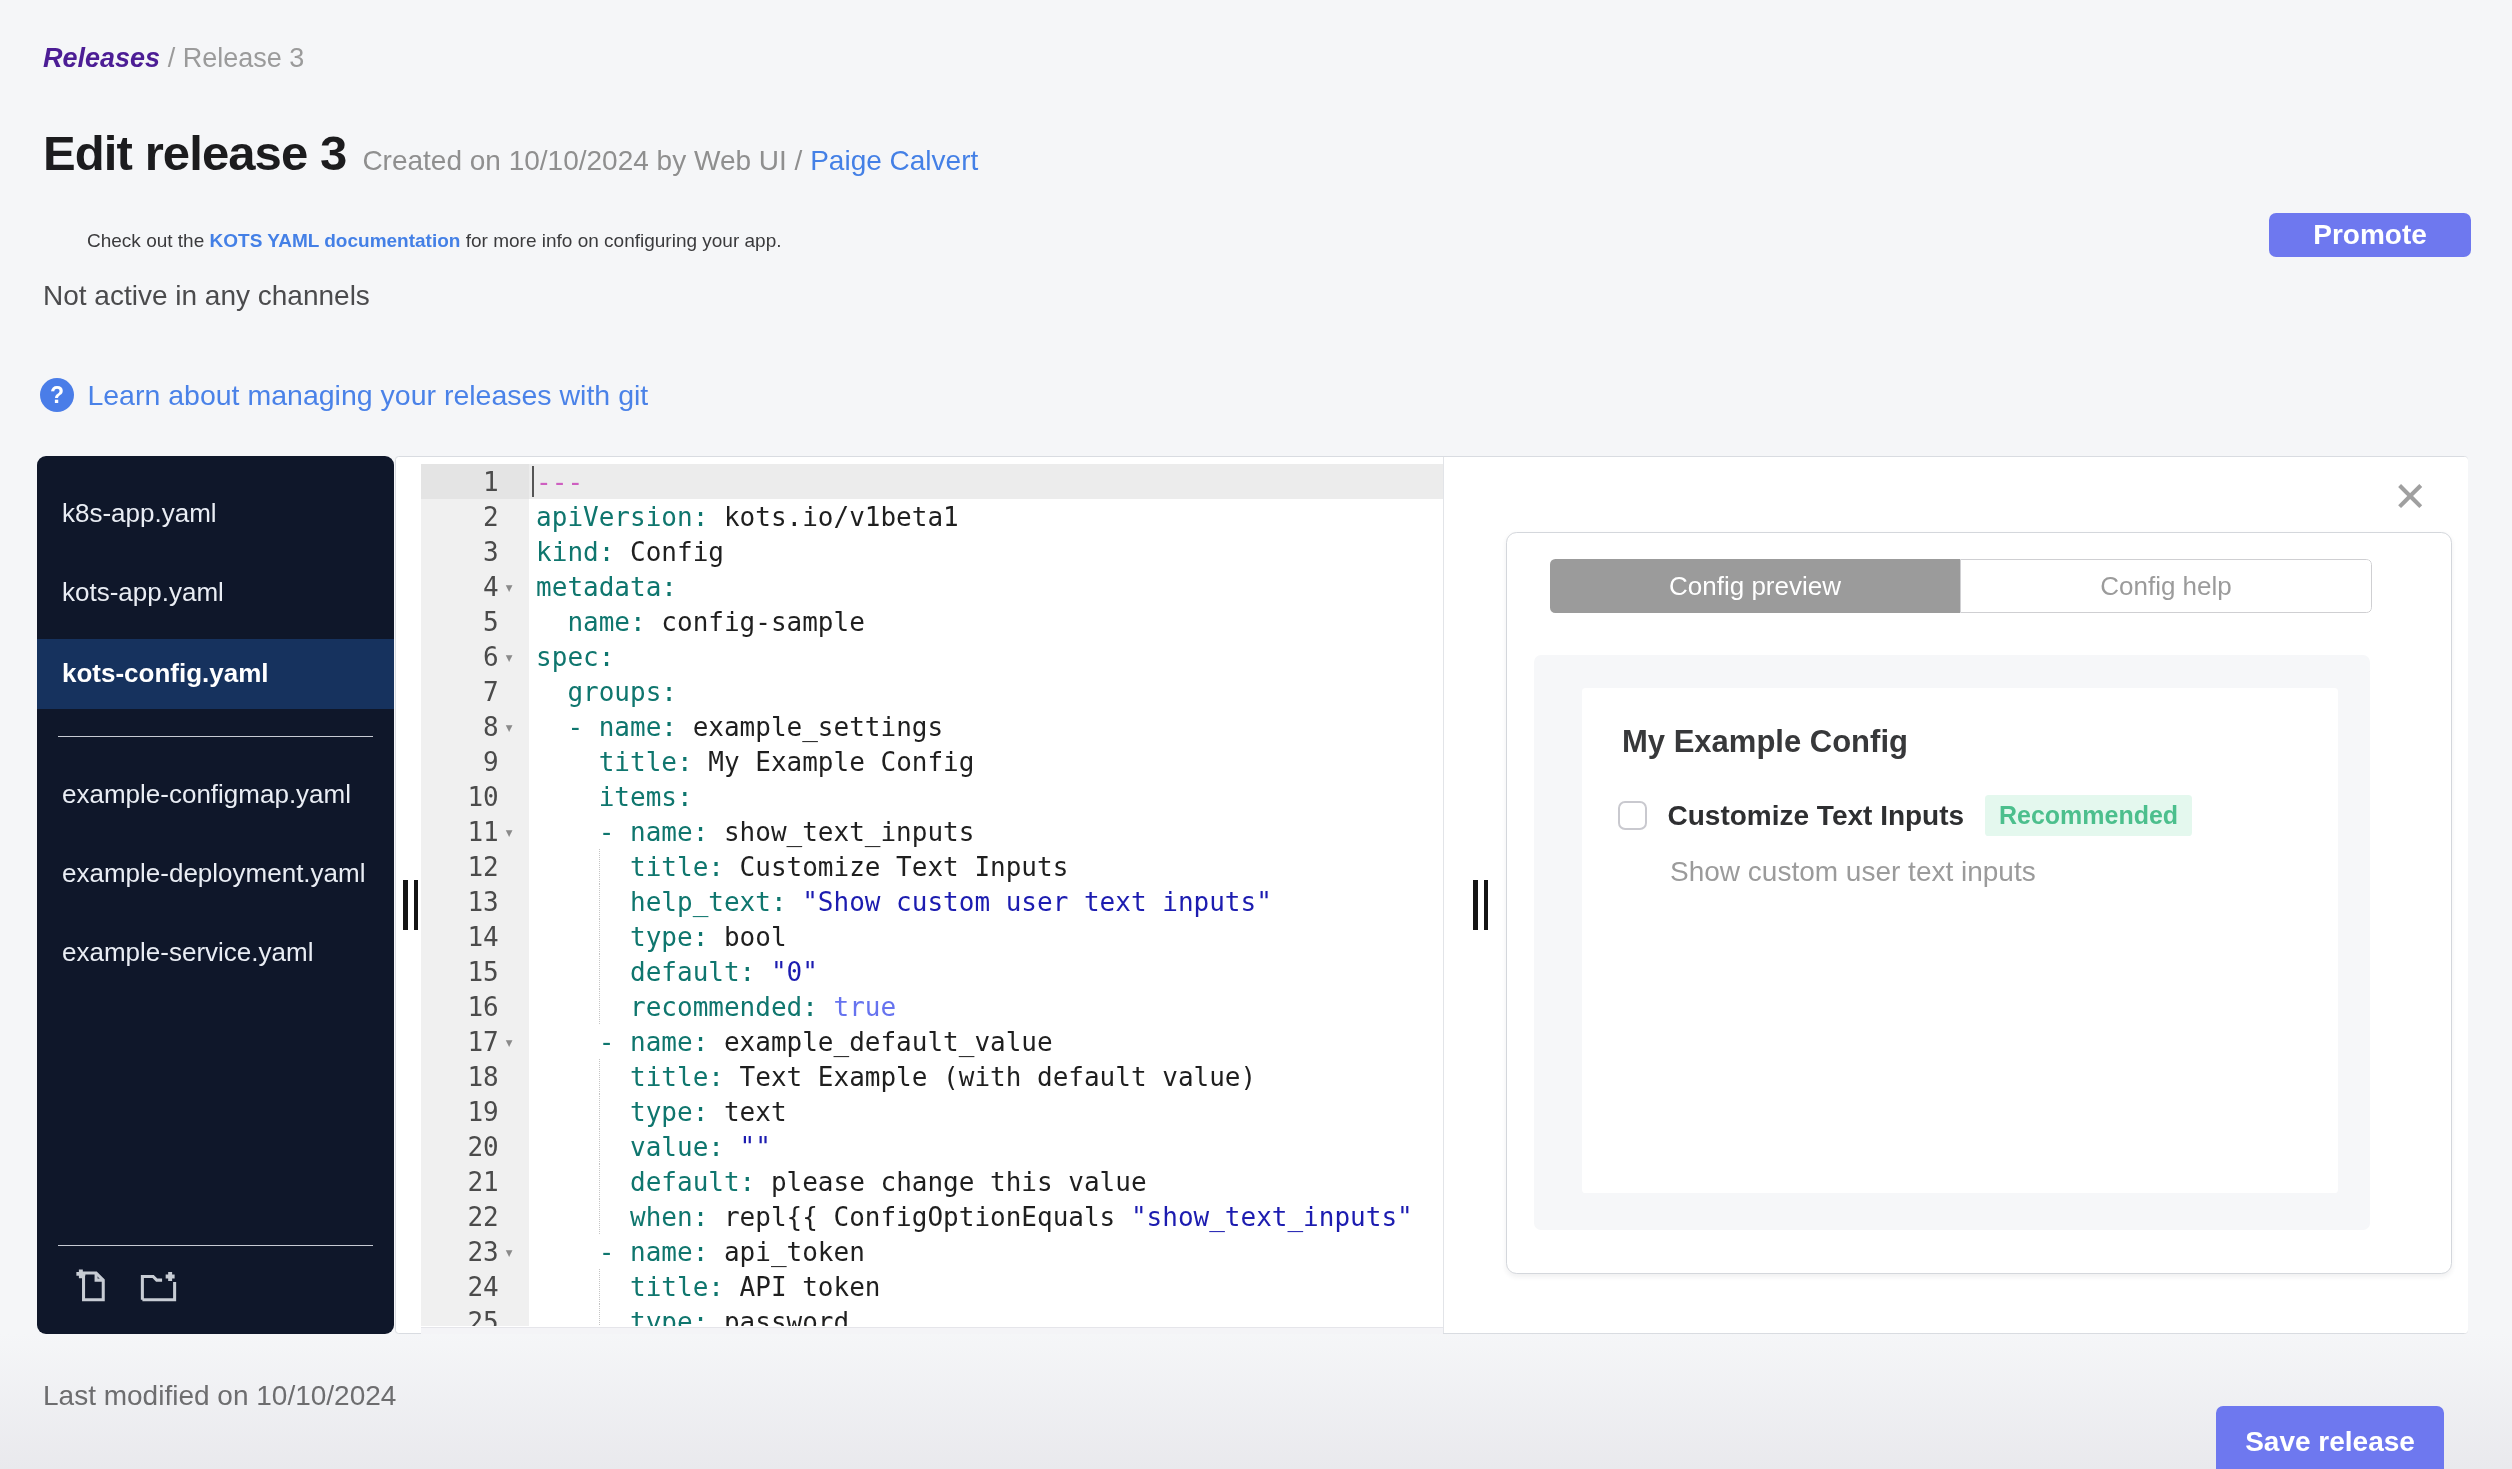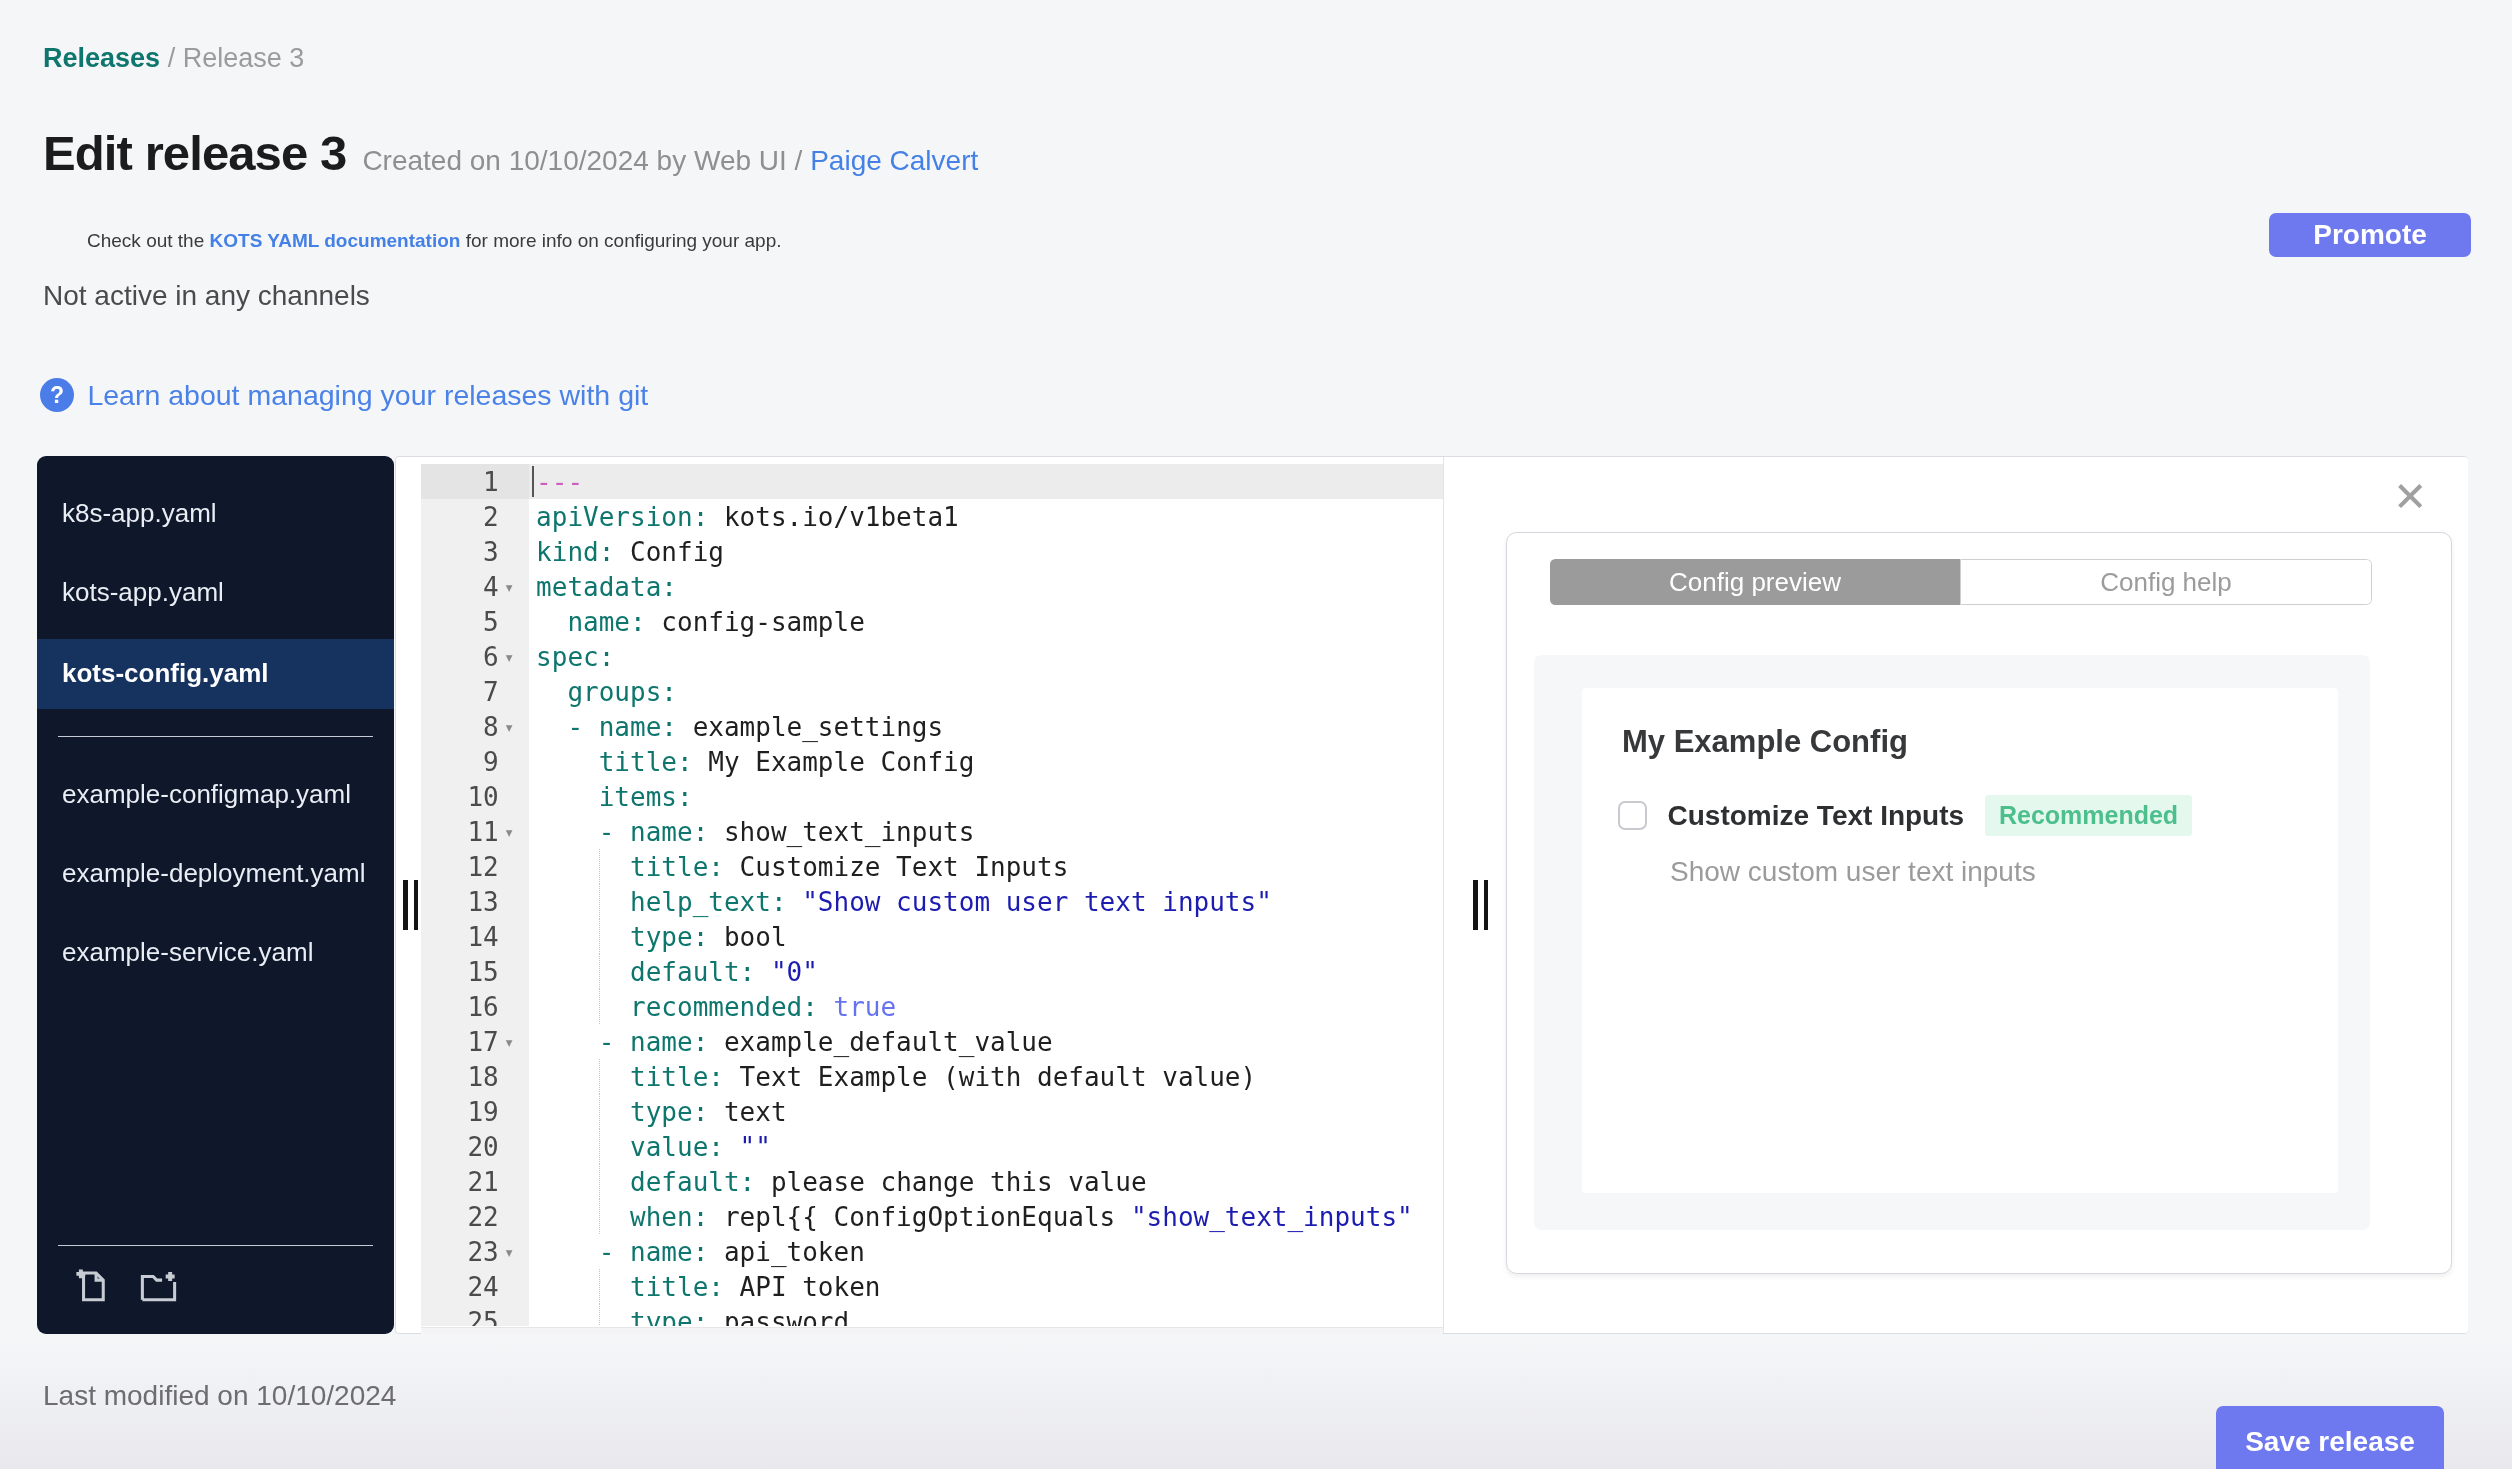--- a/index.html
+++ b/index.html
@@ -2,21 +2,21 @@
 <html style="font-size:14.3px"><head>
 <meta charset="utf-8">
 <style>
   * { margin:0; padding:0; box-sizing:border-box; }
   html,body { width:2512px; height:1469px; overflow:hidden; }
   body { font-family:"Liberation Sans", sans-serif; background:#f5f6f8; position:relative; }
   .page { position:absolute; inset:0; }
 
   
   .breadcrumb { position:absolute; left:43px; top:43px; font-size:27px; }
-  .breadcrumb a { color:#0f766e; text-decoration:none; font-weight:600; cursor:pointer; }
+  .breadcrumb a { color:#4c1d95; text-decoration:none; font-weight:600; cursor:pointer;font-style:italic; }
   .breadcrumb .sep, .breadcrumb .current { color:#9b9b9b; font-weight:400; }
   .title-row { position:absolute; left:43px; top:125px; display:flex; align-items:baseline; }
   .title-row h1 { font-size:49px; font-weight:800; color:#1c1c1e; letter-spacing:-0.9px; }
   .created { margin-left:16px; font-size:28px; color:#8f8f8f; }
   .created a { color:#4480e6; text-decoration:none; cursor:pointer; }
   .btn { display:flex; align-items:center; justify-content:center; background:#6e78ef; color:#fff;
          border:none; border-radius:7.1px; font-weight:700; font-size:28px; cursor:pointer;
          font-family:"Liberation Sans", sans-serif; }
   .promote { position:absolute; right:41px; top:213px; width:202px; height:44px; }
   .docline { position:absolute; left:47px; top:230px; font-size:19px; color:#3b3b3d;margin-left:40px; }
@@ -70,21 +70,21 @@
              border-top:0.9px solid #e5e5ea; }
 
   
   .preview { position:absolute; left:1047px; top:0; width:1025px; height:876px; background:#fff;
              border-left:0.9px solid #e2e4e8; border-radius:0 3.6px 3.6px 0; }
   .close-x { position:absolute; left:949px; top:19.6px; font-size:41px; color:#a0a0a0; cursor:pointer;
              line-height:1; font-weight:400; }
   .handle-right { left:29px; top:423px; }
   .pcard { position:absolute; left:62px; top:75px; width:946px; height:742px; background:#fff;
            border:1.3px solid #d4d7dc; border-radius:10.7px; box-shadow:0 2.7px 5.3px rgba(40,40,60,.07); }
-  .tabs { position:absolute; left:43px; top:26px; width:822px; height:46px; display:flex;
+  .tabs { position:absolute; left:43px; top:26px; width:822px; height:54px; display:flex;
           border-radius:5.3px; overflow:hidden; }
   .tab { flex:1; display:flex; align-items:center; justify-content:center; font-size:26px; cursor:pointer; }
   .tab.active { background:#9b9b9b; color:#fff; }
   .tab.inactive { background:#fff; color:#9b9b9b; border:1.3px solid #cfcfd2; border-radius:0 5.3px 5.3px 0; }
   .grayarea { position:absolute; left:27px; top:122px; width:836px; height:575px; background:#f6f7f9;
               border-radius:7.1px; }
   .content-card { position:absolute; left:48px; top:33px; width:756px; height:505px; background:#fff;
                   border-radius:3.6px; }
   .cfg-heading { position:absolute; left:40px; top:36px; font-size:31px; font-weight:700; color:#37383a; }
   .cfg-row { position:absolute; left:36px; top:107px; display:flex; align-items:center; gap:20.5px; }

